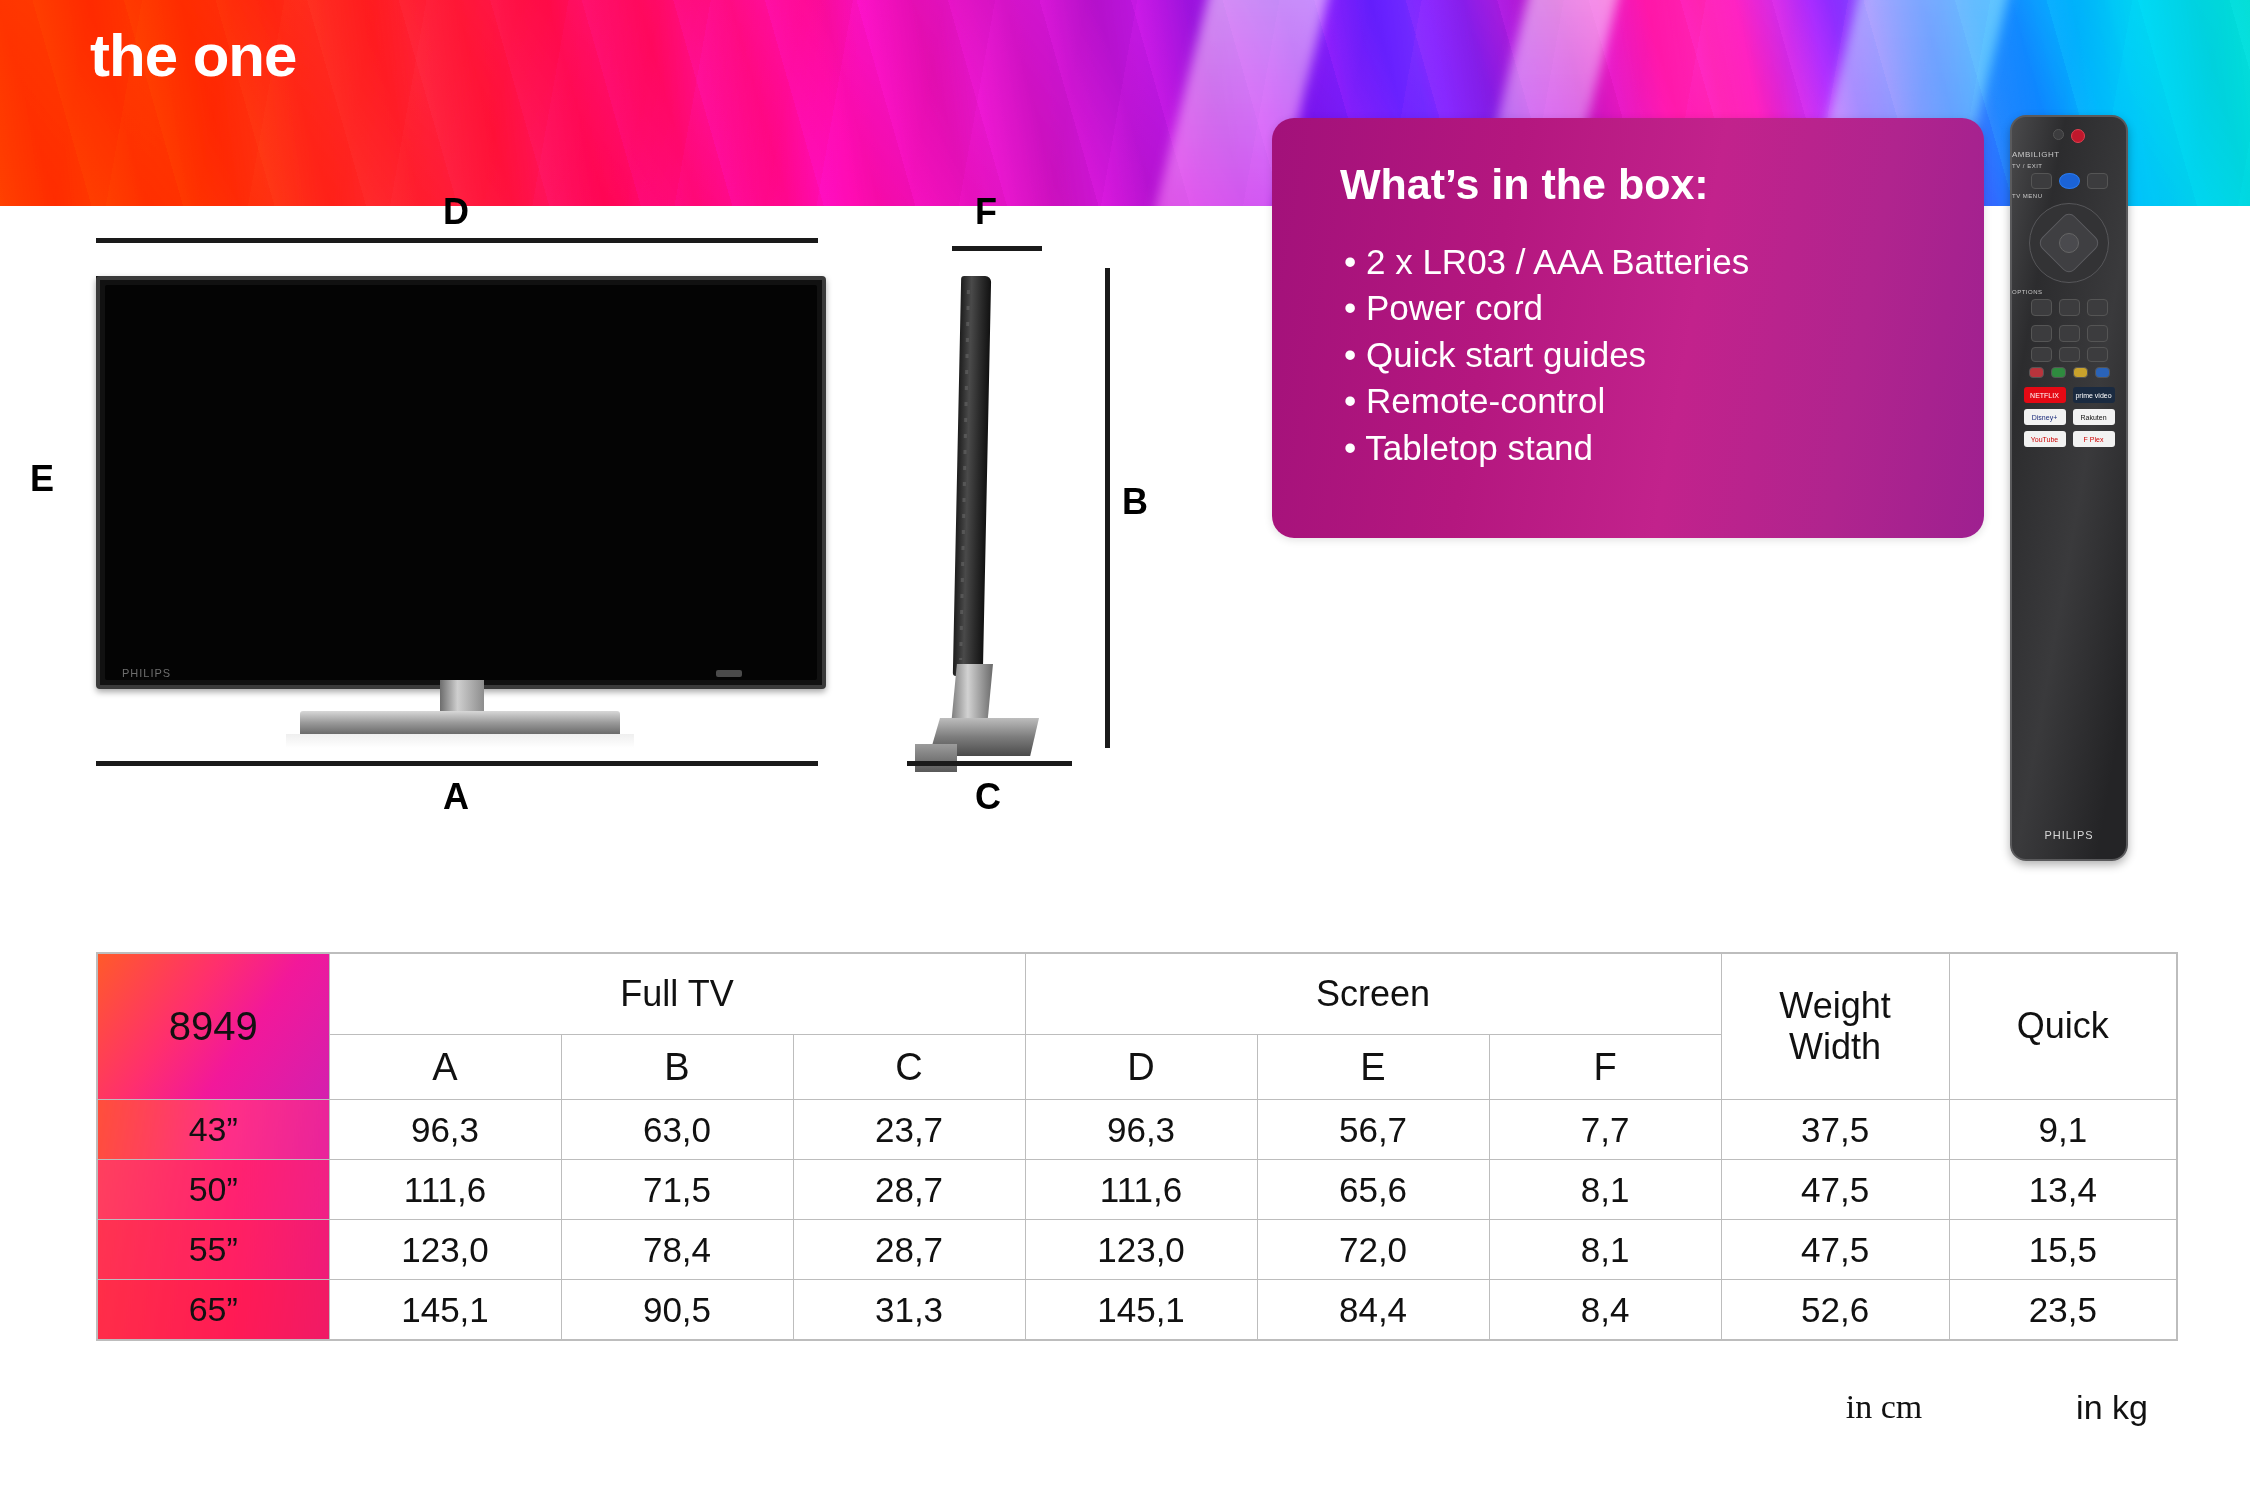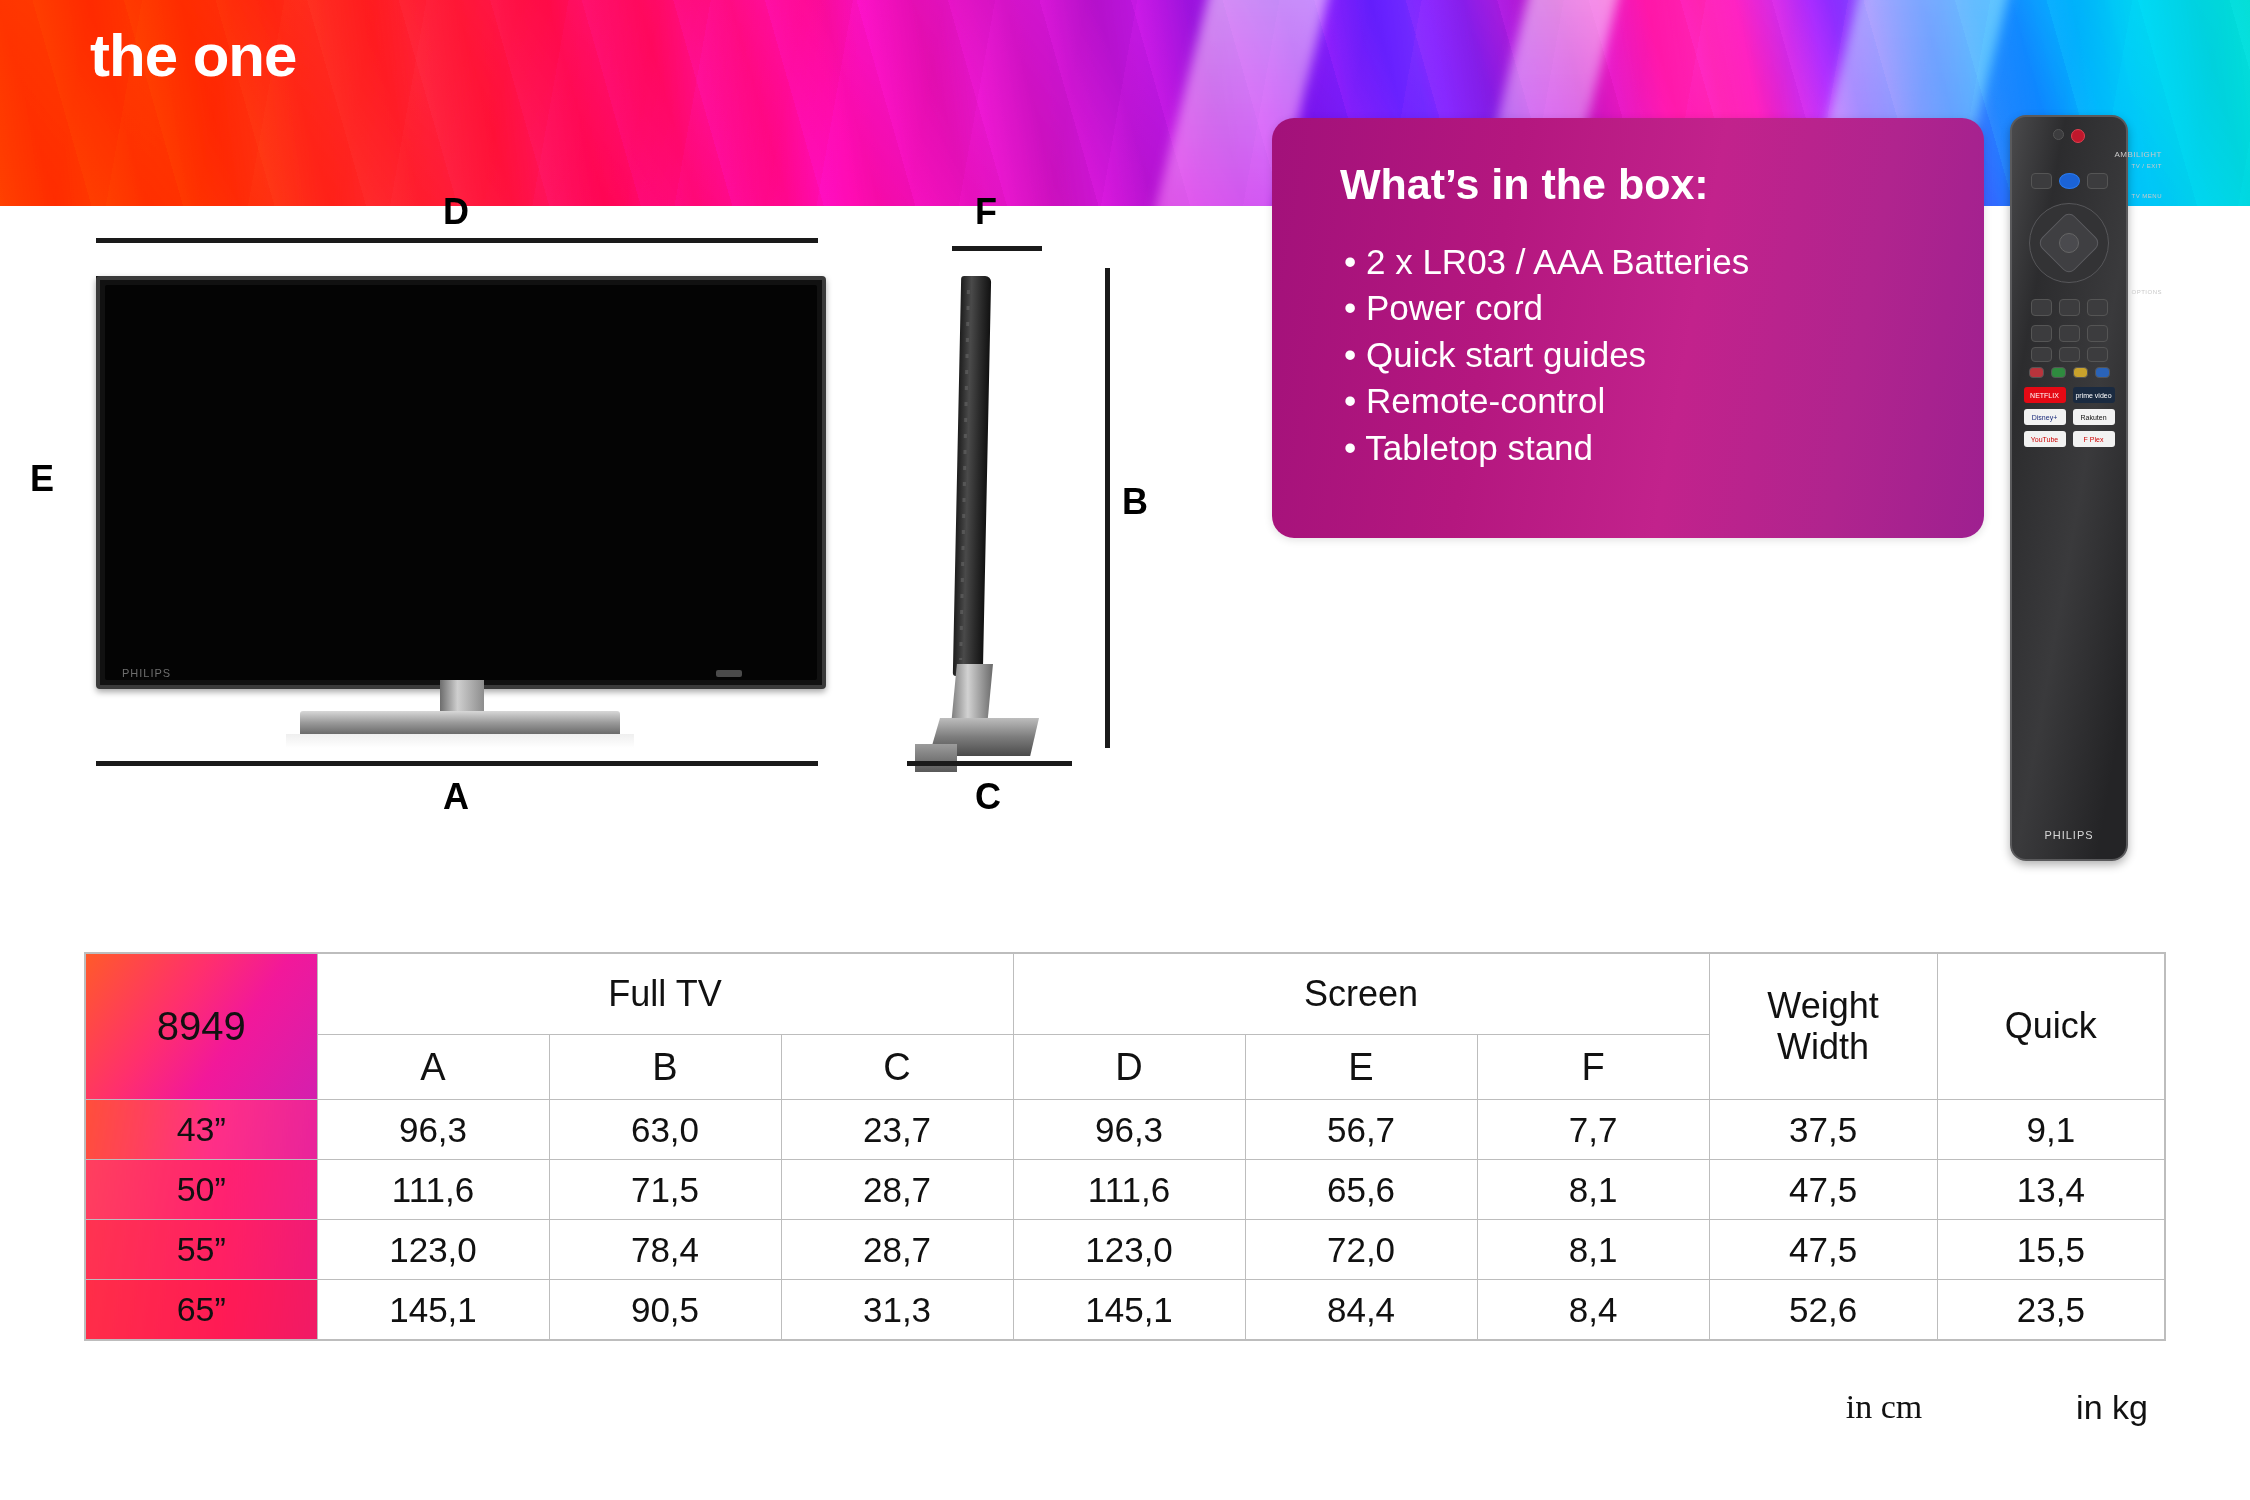--- a/index.html
+++ b/index.html
@@ -125,31 +125,31 @@
 
   
   .remote{
     position:absolute;left:2010px;top:115px;width:114px;height:742px;
     background:linear-gradient(100deg,#4a4a4c,#2c2c2e 22%,#3a3a3c 55%,#242426 88%);
     border-radius:16px;border:2px solid #5a5a5c;
     box-shadow:0 4px 10px rgba(0,0,0,.3);
   }
   .r-row{position:absolute;display:flex;justify-content:center;gap:7px;width:100%;}
   .r-btn{background:#3c3c3e;border:1px solid #555;border-radius:4px;}
-  .r-txt{position:absolute;width:100%;text-align:right;color:#c9c9c9;font-size:8px;letter-spacing:.5px;padding-left:36px;}
+  .r-txt{position:absolute;width:100%;text-align:left;color:#c9c9c9;font-size:8px;letter-spacing:.5px;}
   .r-circle{
     position:absolute;left:50%;transform:translateX(-50%);
     border-radius:50%;
   }
   .r-app{height:16px;border-radius:3px;display:flex;align-items:center;justify-content:center;font-size:7px;color:#fff;overflow:hidden;}
   .r-brand{position:absolute;bottom:18px;width:100%;text-align:center;color:#d8d8d8;font-size:11px;letter-spacing:1px;}
 
   
   .table-wrap{
-    position:absolute;left:84px;top:952px;width:2040px;height:400px;
+    position:absolute;left:96px;top:952px;width:2040px;height:400px;
   }
   table.spec{
     border-collapse:collapse;width:2040px;
     table-layout:fixed;
     border:2px solid #bdbdbd;border-radius:10px;
   }
   table.spec td,table.spec th{
     border:1px solid #bdbdbd;text-align:center;font-weight:normal;color:#111;
   }
   .hdr-group{font-size:36px;height:78px;}

